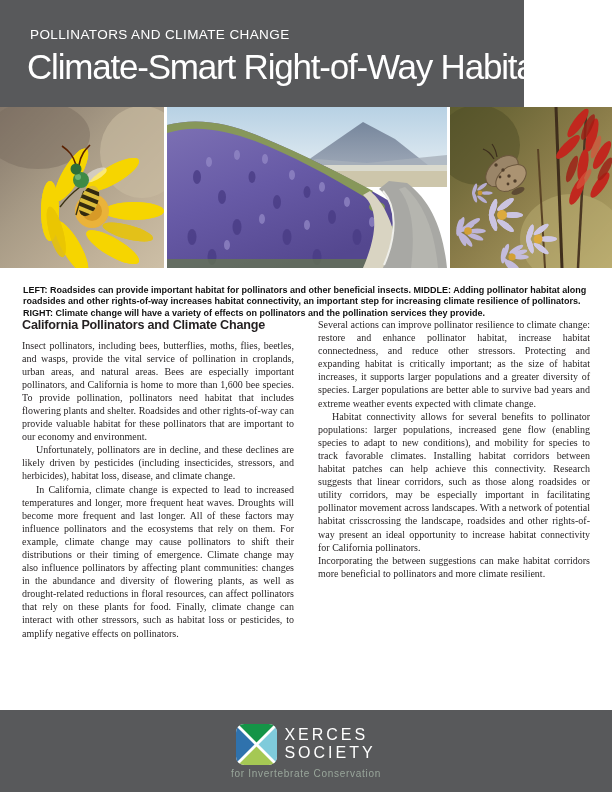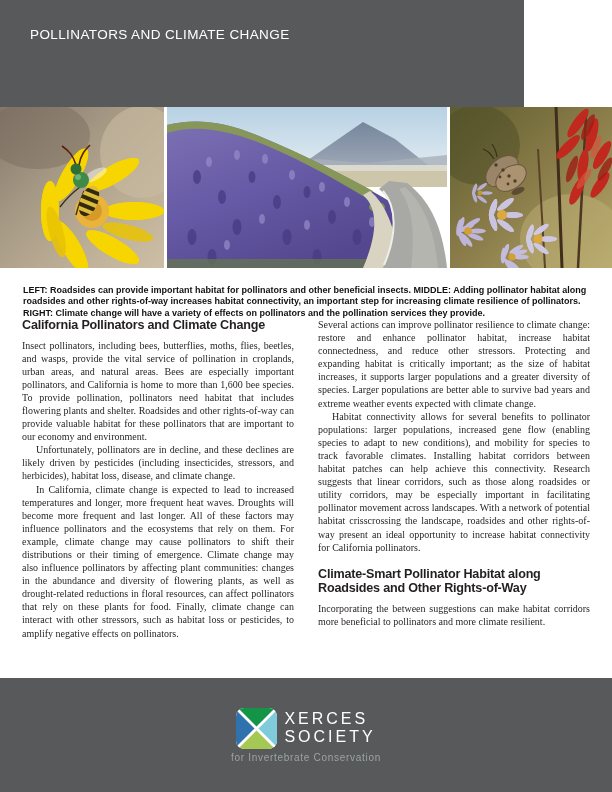--- a/index.html
+++ b/index.html
@@ -23,37 +23,38 @@
   
   .columns{position:absolute;top:318px;left:22px;width:568px;display:flex;gap:24px;}
   .col{width:278px;}
   .sec-head{font-size:12.6px;font-weight:bold;color:#231f20;margin:0 0 6px 0;
             letter-spacing:-.2px;line-height:14.5px;}
   .sec-head.second{margin-top:13px;}
   .body-text{font-family:"Liberation Serif",serif;font-size:10px;line-height:13.1px;
              color:#231f20;text-align:justify;margin:0;}
   .body-text.indent{text-indent:14px;}
   
-  .footer-band{position:absolute;bottom:0;left:0;width:612px;height:114px;
+  .footer-band{position:absolute;bottom:0;left:0;width:612px;height:82px;
                display:flex;align-items:center;justify-content:center;}
   .logo{display:flex;flex-direction:column;align-items:center;}
   .logo-top{display:flex;align-items:center;gap:7px;}
   .logo-mark{width:41px;height:41px;}
   .wordmark{color:#fff;font-weight:300;font-size:16px;letter-spacing:3px;
             line-height:18px;white-space:nowrap;}
   .tagline{color:#99a69b;font-size:10px;letter-spacing:.7px;margin-top:3px;
            white-space:nowrap;}
 </style>
 </head>
 <body>
 
 <div class="page">
 
   <div class="band header-band">
     <div class="eyebrow">POLLINATORS AND CLIMATE CHANGE</div>
+    <div class="page-title">Climate-Smart Right-of-Way Habitat</div>
   </div>
 
   <div class="photo-row">
 
     <div class="photo p1">
       <svg width="164" height="161" viewBox="0 0 164 161">
         <defs>
           <linearGradient id="rockbg" x1="0" y1="0" x2="1" y2="1">
             <stop offset="0" stop-color="#84776a"></stop>
               <stop offset="0.4" stop-color="#a89b86"></stop>
@@ -306,21 +307,20 @@
   <div class="columns">
     <div class="col">
       <h3 class="sec-head">California Pollinators and Climate Change</h3>
       <p class="body-text">Insect pollinators, including bees, butterflies, moths, flies, beetles, and wasps, provide the vital service of pollination in croplands, urban areas, and natural areas. Bees are especially important pollinators, and California is home to more than 1,600 bee species. To provide pollination, pollinators need habitat that includes flowering plants and shelter. Roadsides and other rights-of-way can provide valuable habitat for these pollinators that are important to our economy and environment.</p>
       <p class="body-text indent">Unfortunately, pollinators are in decline, and these declines are likely driven by pesticides (including insecticides, stressors, and herbicides), habitat loss, disease, and climate change.</p>
       <p class="body-text indent">In California, climate change is expected to lead to increased temperatures and longer, more frequent heat waves. Droughts will become more frequent and last longer. All of these factors may influence pollinators and the ecosystems that rely on them. For example, climate change may cause pollinators to shift their distributions or their timing of emergence. Climate change may also influence pollinators by affecting plant communities: changes in the abundance and diversity of flowering plants, as well as drought-related reductions in floral resources, can affect pollinators that rely on these plants for food. Finally, climate change can interact with other stressors, such as habitat loss or pesticides, to amplify negative effects on pollinators.</p>
     </div>
     <div class="col">
       <p class="body-text">Several actions can improve pollinator resilience to climate change: restore and enhance pollinator habitat, increase habitat connectedness, and reduce other stressors. Protecting and expanding habitat is critically important; as the size of habitat increases, it supports larger populations and a greater diversity of species. Larger populations are better able to survive bad years and extreme weather events expected with climate change.</p>
       <p class="body-text indent">Habitat connectivity allows for several benefits to pollinator populations: larger populations, increased gene flow (enabling species to adapt to new conditions), and mobility for species to track favorable climates. Installing habitat corridors between habitat patches can help achieve this connectivity. Research suggests that linear corridors, such as those along roadsides or utility corridors, may be especially important in facilitating pollinator movement across landscapes. With a network of potential habitat crisscrossing the landscape, roadsides and other rights-of-way present an ideal opportunity to increase habitat connectivity for California pollinators.</p>
-      <h3 class="sec-head second">Climate-Smart Pollinator Habitat along Roadsides and Other Rights-of-Way</h3>
       <p class="body-text">Incorporating the between suggestions can make habitat corridors more beneficial to pollinators and more climate resilient.</p>
     </div>
   </div>
 
   <div class="band footer-band">
     <div class="logo">
       <div class="logo-top">
         <svg class="logo-mark" viewBox="0 0 100 100">
           <defs>
               <clipPath id="markClip">

